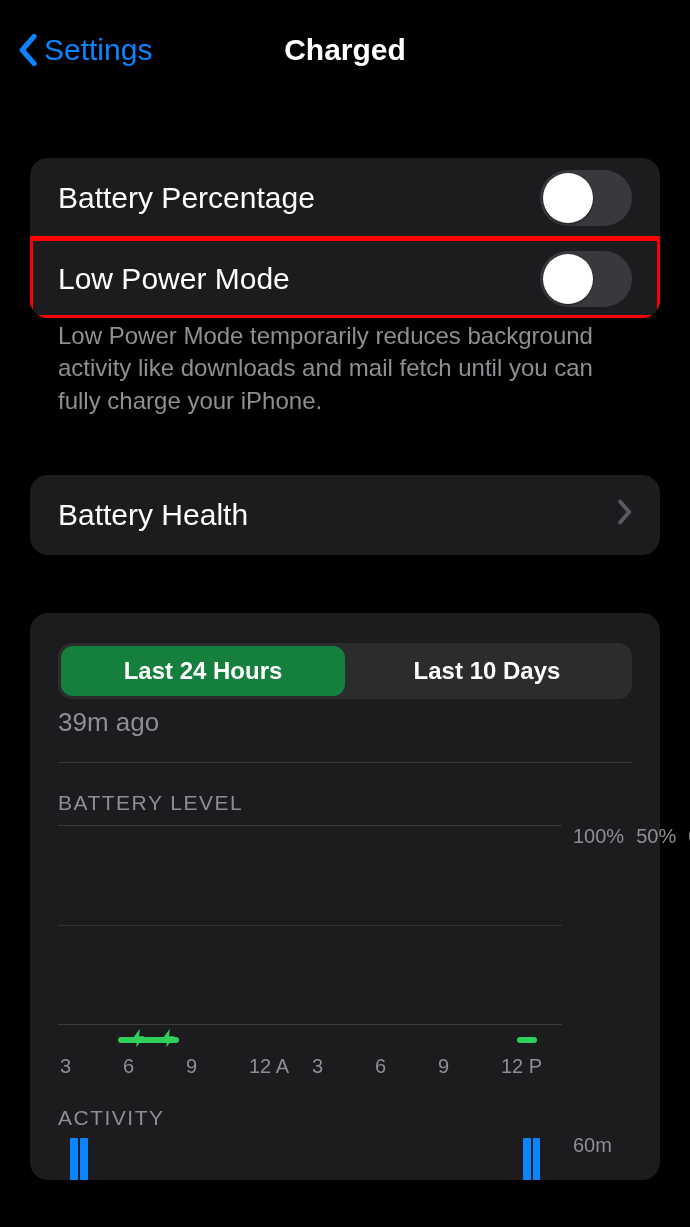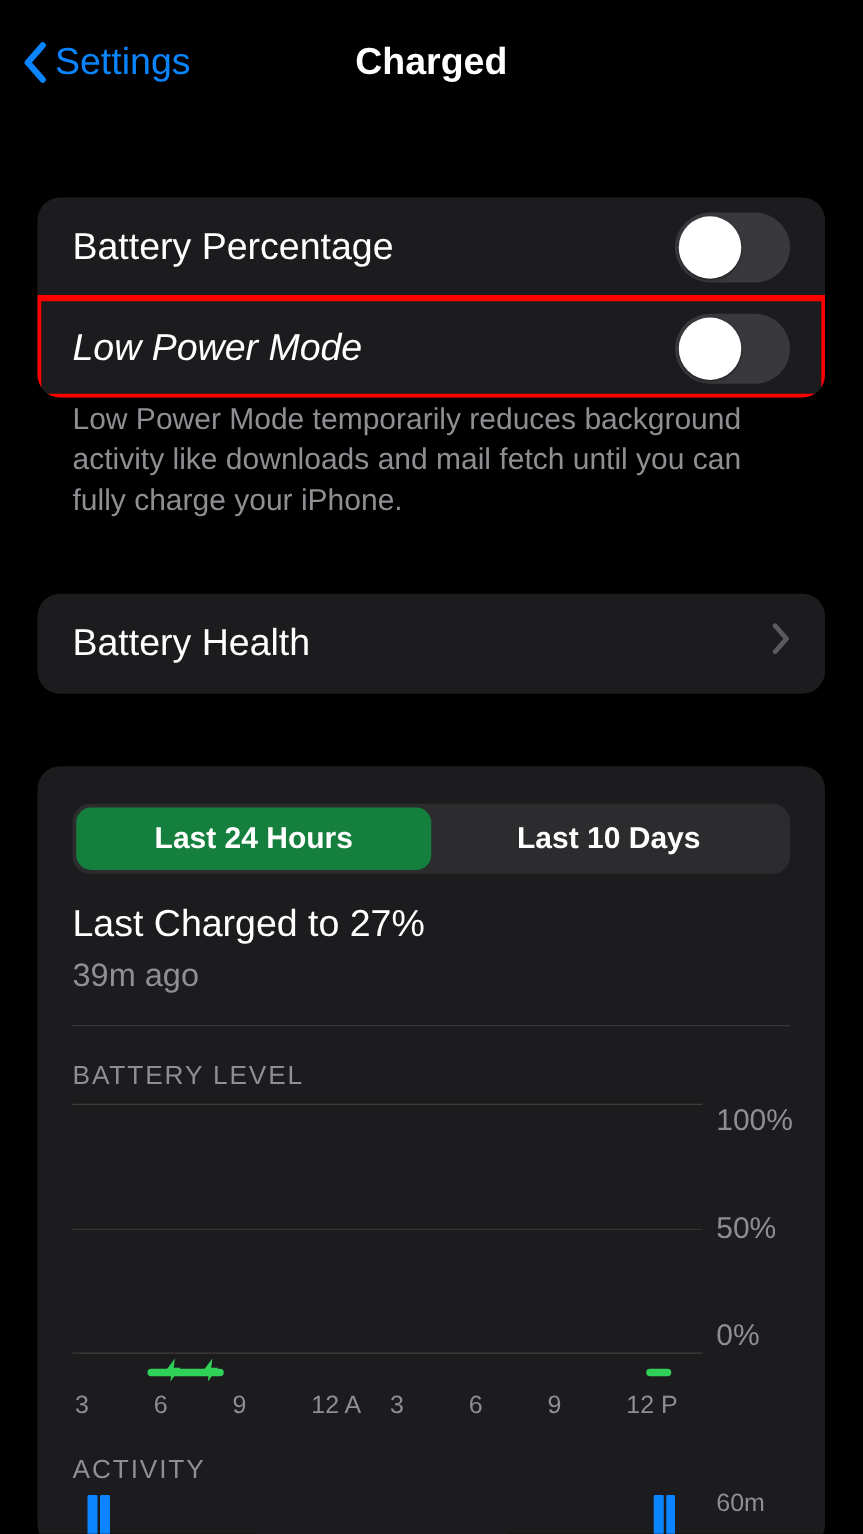--- a/index.html
+++ b/index.html
@@ -42,21 +42,21 @@
   }
   .group.health { margin-top: 58px; }
   .row {
     display: flex;
     align-items: center;
     justify-content: space-between;
     height: 80px;
     padding: 0 28px;
     font-size: 30px;
   }
-  .row + .row { border-top: 1px solid rgba(255,255,255,0.08); font-style: italic; }
+  .row + .row { border-top: 1px solid rgba(255,255,255,0.08); }
   .highlight-box {
     outline: 5px solid #f00;
     outline-offset: -3px;
   }
   .toggle {
     width: 92px;
     height: 56px;
     border-radius: 28px;
     background: #39393d;
     position: relative;
@@ -119,23 +119,24 @@
     margin-right: 70px;
   }
   .chart-area::before {
     content:"";
     position:absolute; left:0; right:0; top:50%;
     border-top:1px solid rgba(255,255,255,0.10);
   }
   .ylabels {
     position:absolute; right:0; top:0; bottom:0;
     width: 65px;
-    display:flex; flex-direction:column; justify-content:space-between;
-    color:#8e8e93; font-size:24px; text-align:left;
+    display:flex; flex-direction:row; justify-content:space-between;
+    color:#8e8e93; font-size:20px; text-align:left;
     padding-left:6px;
+    gap:12px;
   }
   .bars {
     position:absolute; left:0; right:0; bottom:0; top:0;
     display:flex; align-items:flex-end; gap:2px;
     padding: 0 2px;
   }
   .bar {
     flex:1;
     position:relative;
     display:flex; align-items:flex-end;
@@ -220,21 +221,20 @@
           </svg>
       </span>
     </div>
   </div>
 
   <div class="battery-card">
     <div class="seg">
       <div class="seg-item active">Last 24 Hours</div>
       <div class="seg-item">Last 10 Days</div>
     </div>
-    <div class="lc-title">Last Charged to 27%</div>
     <div class="lc-sub">39m ago</div>
     <div class="divider"></div>
 
     <div class="sec-label">BATTERY LEVEL</div>
     <div class="chart-wrap">
       <div class="chart-area">
         <div class="bars" id="bars">
             <div class="bar">
               <div class="green" style="height: 48%;"></div>
             </div>

